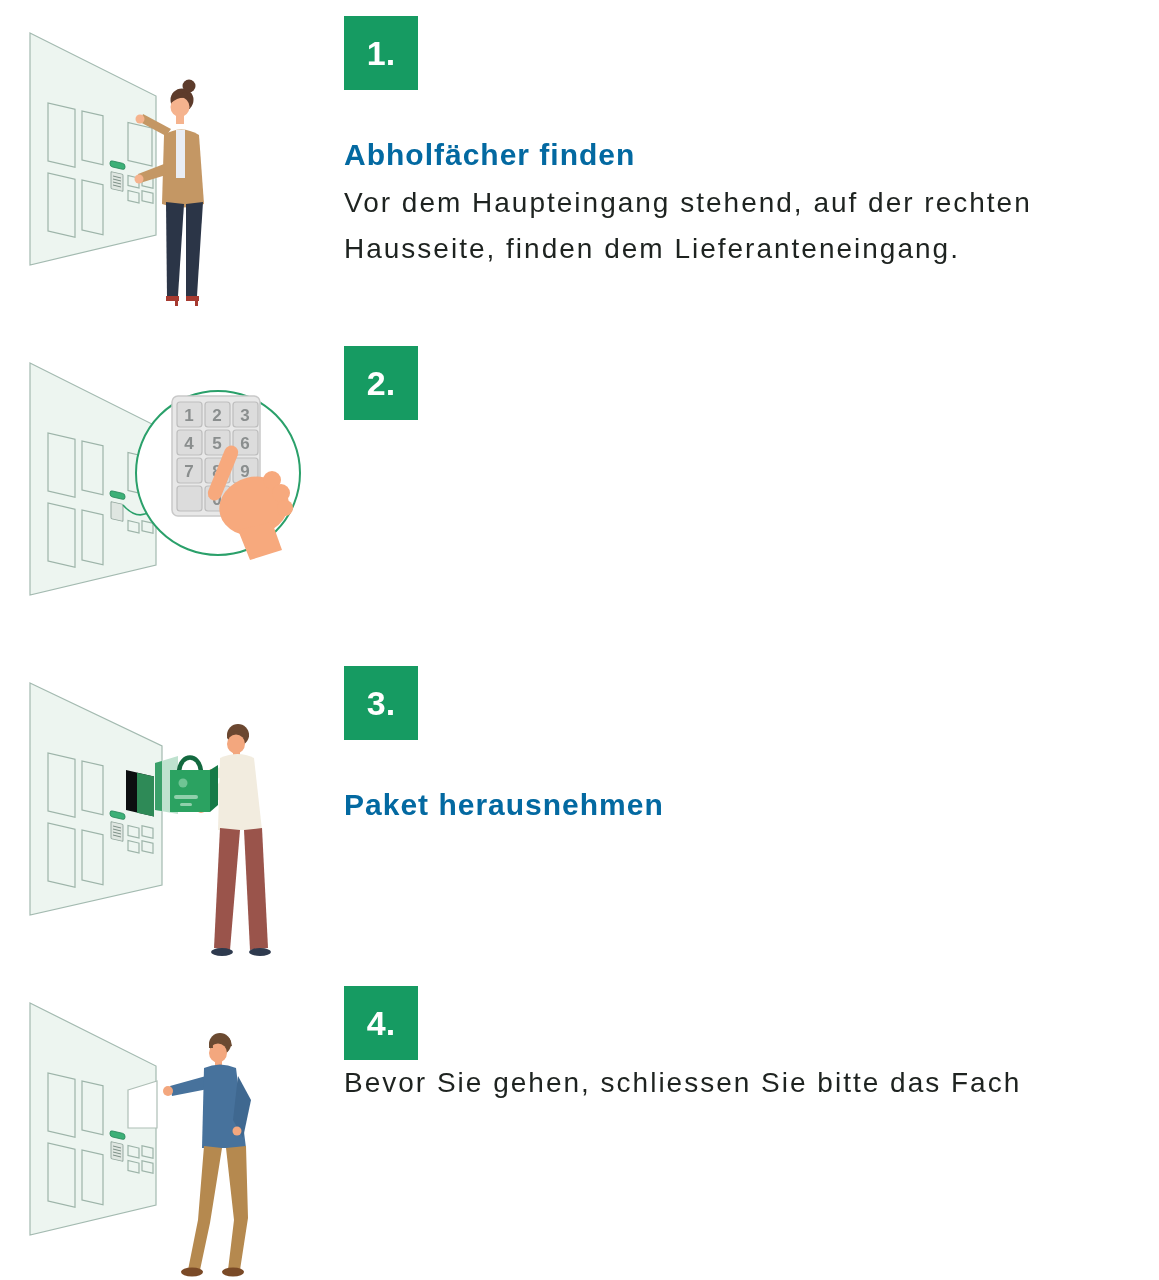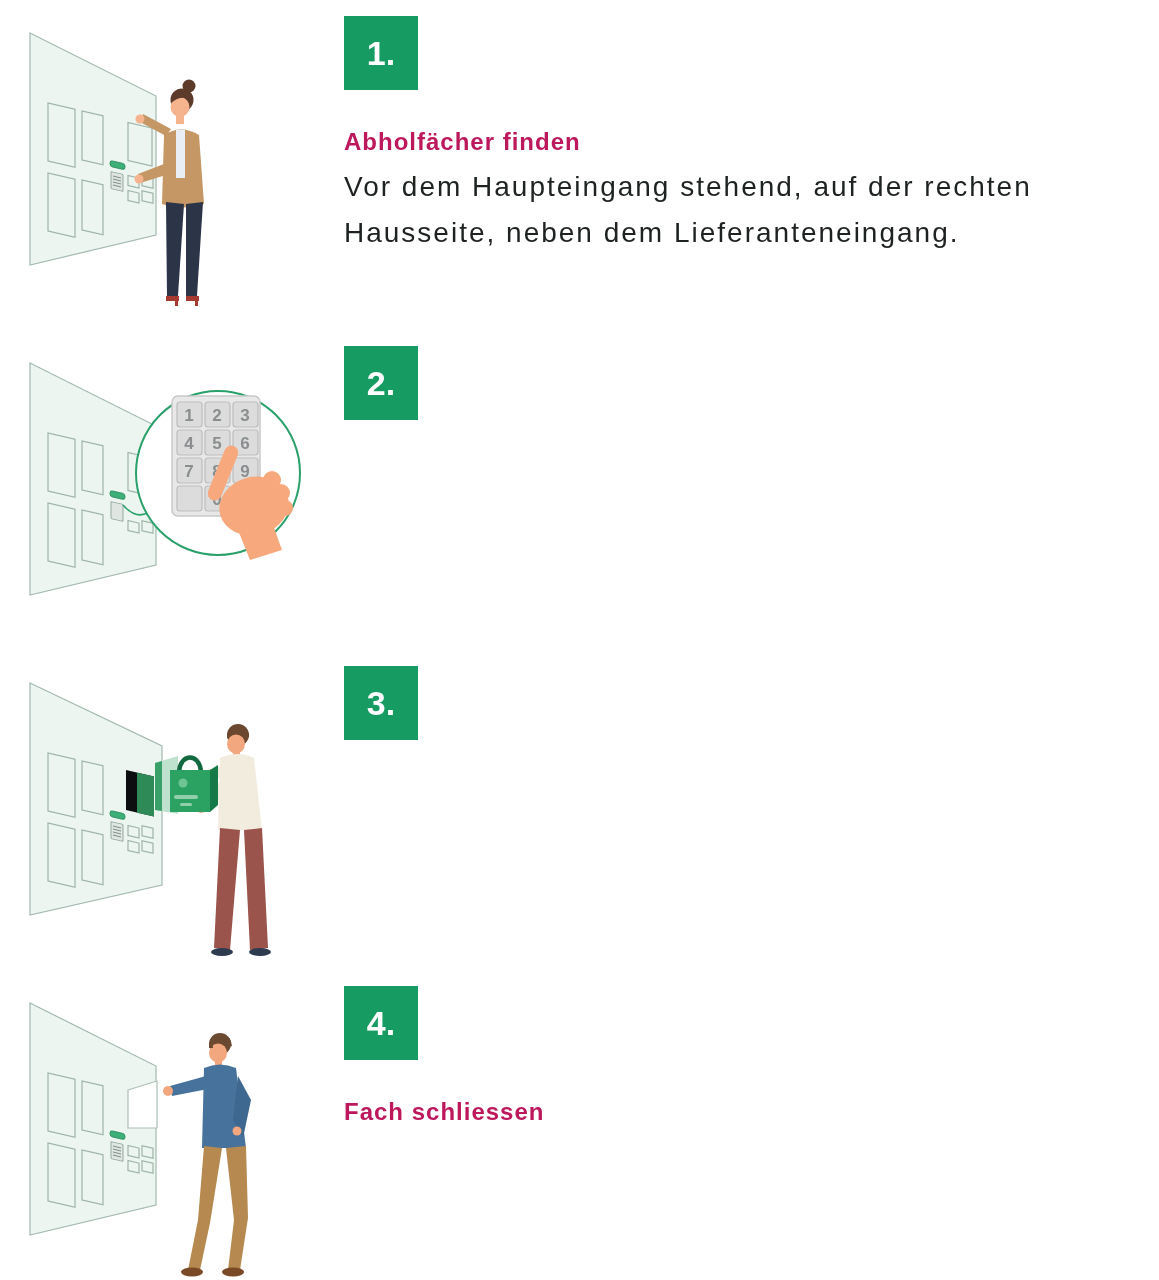--- a/index.html
+++ b/index.html
@@ -16,22 +16,22 @@
   .illus{position:relative;}
   .illus svg{display:block;margin-top:8px;}
   .content{padding-left:4px;}
   .badge{
     width:74px;height:74px;margin-top:16px;
     background:#169b62;color:#ffffff;
     font-size:34px;font-weight:700;
     display:flex;align-items:center;justify-content:center;
   }
   .title{
-    font-size:24px;font-weight:700;color:#be185d;
-    letter-spacing:1px;margin:38px 0 8px 0;
+    font-size:30px;font-weight:700;color:#0369a1;
+    letter-spacing:1px;margin:48px 0 8px 0;
   }
   .body{
     font-size:28px;font-weight:400;color:#1e2320;
     letter-spacing:2px;line-height:1.64;
     max-width:745px;margin:0;
   }
   svg text{
     font-family:"Liberation Sans", sans-serif;
     font-weight:700;fill:#8a8e8e;font-size:17px;
   }
@@ -83,21 +83,21 @@
         <rect x="166" y="288" width="13" height="5" fill="#a63a30"></rect>
         <rect x="175" y="292" width="3" height="6" fill="#a63a30"></rect>
         <rect x="186" y="288" width="13" height="5" fill="#a63a30"></rect>
         <rect x="195" y="292" width="3" height="6" fill="#a63a30"></rect>
       </g>
     </svg>
   </div>
   <div class="content">
     <div class="badge">1.</div>
     <h2 class="title">Abholfächer finden</h2>
-    <p class="body">Vor dem Haupteingang stehend, auf der rechten Hausseite, neben dem Lieferanteneingang.</p>
+    <p class="body">Vor dem Haupteingang stehend, auf der rechten Hausseite, finden dem Lieferanteneingang.</p>
   </div>
 </section>
 
 <section class="step">
   <div class="illus">
     <svg width="335" height="300" viewBox="0 0 335 300">
       <g>
         <polygon points="30,25 156,88 156,227 30,257" fill="#edf5f0" stroke="#a3bab0" stroke-width="1.2"></polygon>
         <g transform="skewY(13)" fill="none" stroke="#9db4a9" stroke-width="1.2">
           <rect x="48" y="84" width="27" height="58"></rect>
@@ -212,20 +212,21 @@
         </g>
         <polygon points="220,170 240,172 230,292 214,290" fill="#9a544b"></polygon>
         <polygon points="244,172 262,170 268,290 250,292" fill="#9a544b"></polygon>
         <ellipse cx="222" cy="294" rx="11" ry="4" fill="#2e3a4e"></ellipse>
         <ellipse cx="260" cy="294" rx="11" ry="4" fill="#2e3a4e"></ellipse>
       </g>
     </svg>
   </div>
   <div class="content">
     <div class="badge">3.</div>
+    <h2 class="title">Paket herausnehmen</h2>
   </div>
 </section>
 
 <section class="step">
   <div class="illus">
     <svg width="335" height="308" viewBox="0 0 335 308">
       <g>
         <polygon points="30,25 156,88 156,227 30,257" fill="#edf5f0" stroke="#a3bab0" stroke-width="1.2"></polygon>
         <g transform="skewY(13)" fill="none" stroke="#9db4a9" stroke-width="1.2">
           <rect x="48" y="84" width="27" height="58"></rect>
@@ -261,15 +262,15 @@
         <circle cx="237" cy="153" r="4.5" fill="#f3a77e"></circle>
         <polygon points="204,168 222,170 210,245 200,292 188,292 198,242" fill="#b5894f"></polygon>
         <polygon points="226,170 246,168 248,240 240,292 228,292 234,242" fill="#b5894f"></polygon>
         <ellipse cx="192" cy="294" rx="11" ry="4.5" fill="#7a4a27"></ellipse>
         <ellipse cx="233" cy="294" rx="11" ry="4.5" fill="#7a4a27"></ellipse>
       </g>
     </svg>
   </div>
   <div class="content">
     <div class="badge">4.</div>
-    <h2 class="title">Fach schliessen</h2>
+    <p class="body">Bevor Sie gehen, schliessen Sie bitte das Fach</p>
   </div>
 </section>
 
 </body></html>

